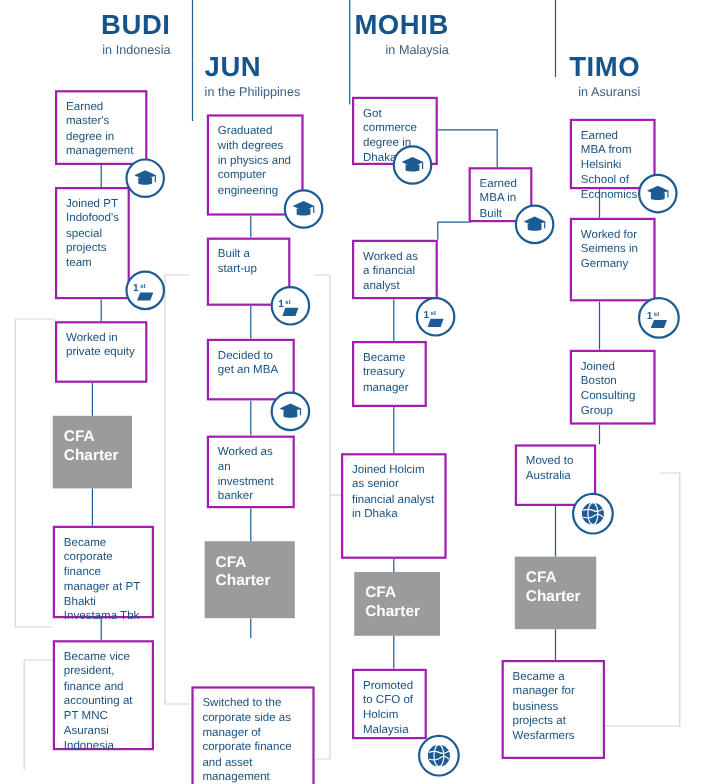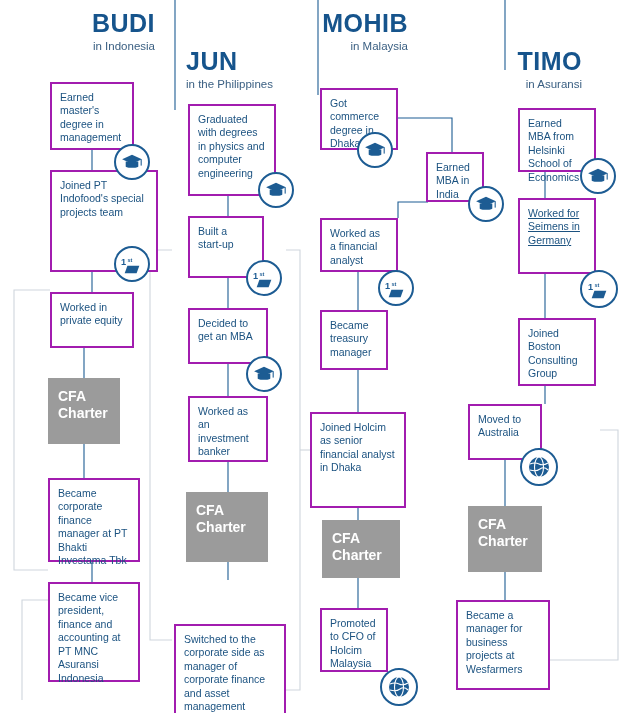--- a/index.html
+++ b/index.html
@@ -135,46 +135,46 @@
   <div class="lane-title" style="right:232px; top:10px; width:130px;">
     <span class="lane-name">MOHIB</span>
     <span class="lane-loc">in Malaysia</span>
   </div>
   <div class="lane-title" style="right:58px; top:48px; width:120px;">
     <span class="lane-name">TIMO</span>
     <span class="lane-loc">in Asuransi</span>
   </div>
 
   <div class="node" style="left:50px; top:82px; width:84px; height:68px;">Earned master's degree in management</div>
-  <div class="node" style="left:50px; top:170px; width:108px; height:102px;">Joined PT Indofood's special projects team</div>
+  <div class="node" style="left:50px; top:170px; width:68px; height:102px;">Joined PT Indofood's special projects team</div>
   <div class="node" style="left:50px; top:292px; width:84px; height:56px;">Worked in private equity</div>
   <div class="cfa" style="left:48px; top:378px; width:72px; height:66px; white-space:pre-line;">CFA
 Charter</div>
   <div class="node" style="left:48px; top:478px; width:92px; height:84px;">Became corporate finance manager at PT Bhakti Investama Tbk</div>
   <div class="node" style="left:48px; top:582px; width:92px; height:100px;">Became vice president, finance and accounting at PT MNC Asuransi Indonesia</div>
 
   <div class="node" style="left:188px; top:104px; width:88px; height:92px;">Graduated with degrees in physics and computer engineering</div>
   <div class="node" style="left:188px; top:216px; width:76px; height:62px;">Built a start-up</div>
   <div class="node" style="left:188px; top:308px; width:80px; height:56px;">Decided to get an MBA</div>
   <div class="node" style="left:188px; top:396px; width:80px; height:66px;">Worked as an investment banker</div>
   <div class="cfa" style="left:186px; top:492px; width:82px; height:70px; white-space:pre-line;">CFA
 Charter</div>
   <div class="node" style="left:174px; top:580px; width:112px; height:110px;margin-top:44px;">Switched to the corporate side as manager of corporate finance and asset management</div>
 
   <div class="node" style="left:320px; top:88px; width:78px; height:62px;">Got commerce degree in Dhaka</div>
-  <div class="node" style="left:426px; top:152px; width:58px; height:50px;">Earned MBA in India</div>
+  <div class="node" style="left:426px; top:152px; width:58px; height:50px;">Earned MBA in Built</div>
   <div class="node" style="left:320px; top:310px; width:68px; height:60px;">Became treasury manager</div>
   <div class="node" style="left:320px; top:218px; width:78px; height:54px;">Worked as a financial analyst</div>
   <div class="node" style="left:310px; top:412px; width:96px; height:96px;">Joined Holcim as senior financial analyst in Dhaka</div>
   <div class="cfa" style="left:322px; top:520px; width:78px; height:58px; white-space:pre-line;">CFA
 Charter</div>
   <div class="node" style="left:320px; top:608px; width:68px; height:64px;">Promoted to CFO of Holcim Malaysia</div>
 
   <div class="node" style="left:518px; top:108px; width:78px; height:64px;">Earned MBA from Helsinki School of Economics</div>
-  <div class="node" style="left:518px; top:198px; width:78px; height:76px;text-decoration:underline;">Worked for Seimens in Germany</div>
+  <div class="node" style="left:518px; top:198px; width:78px; height:76px;">Worked for Seimens in Germany</div>
   <div class="node" style="left:518px; top:318px; width:78px; height:68px;">Joined Boston Consulting Group</div>
   <div class="node" style="left:468px; top:404px; width:74px; height:56px;">Moved to Australia</div>
   <div class="cfa" style="left:468px; top:506px; width:74px; height:66px; white-space:pre-line;">CFA
 Charter</div>
   <div class="node" style="left:456px; top:600px; width:94px; height:90px;">Became a manager for business projects at Wesfarmers</div>
 
   <div class="badge" style="left:114px; top:144px; width:36px; height:36px;">
     <svg width="22" height="18" viewBox="0 0 24 20">
       <polygon points="12,2 23,7 12,12 1,7" fill="#1d5c93"></polygon>
       <path d="M5 9.5 L5 15 C5 17 19 17 19 15 L19 9.5" fill="#1d5c93"></path>

